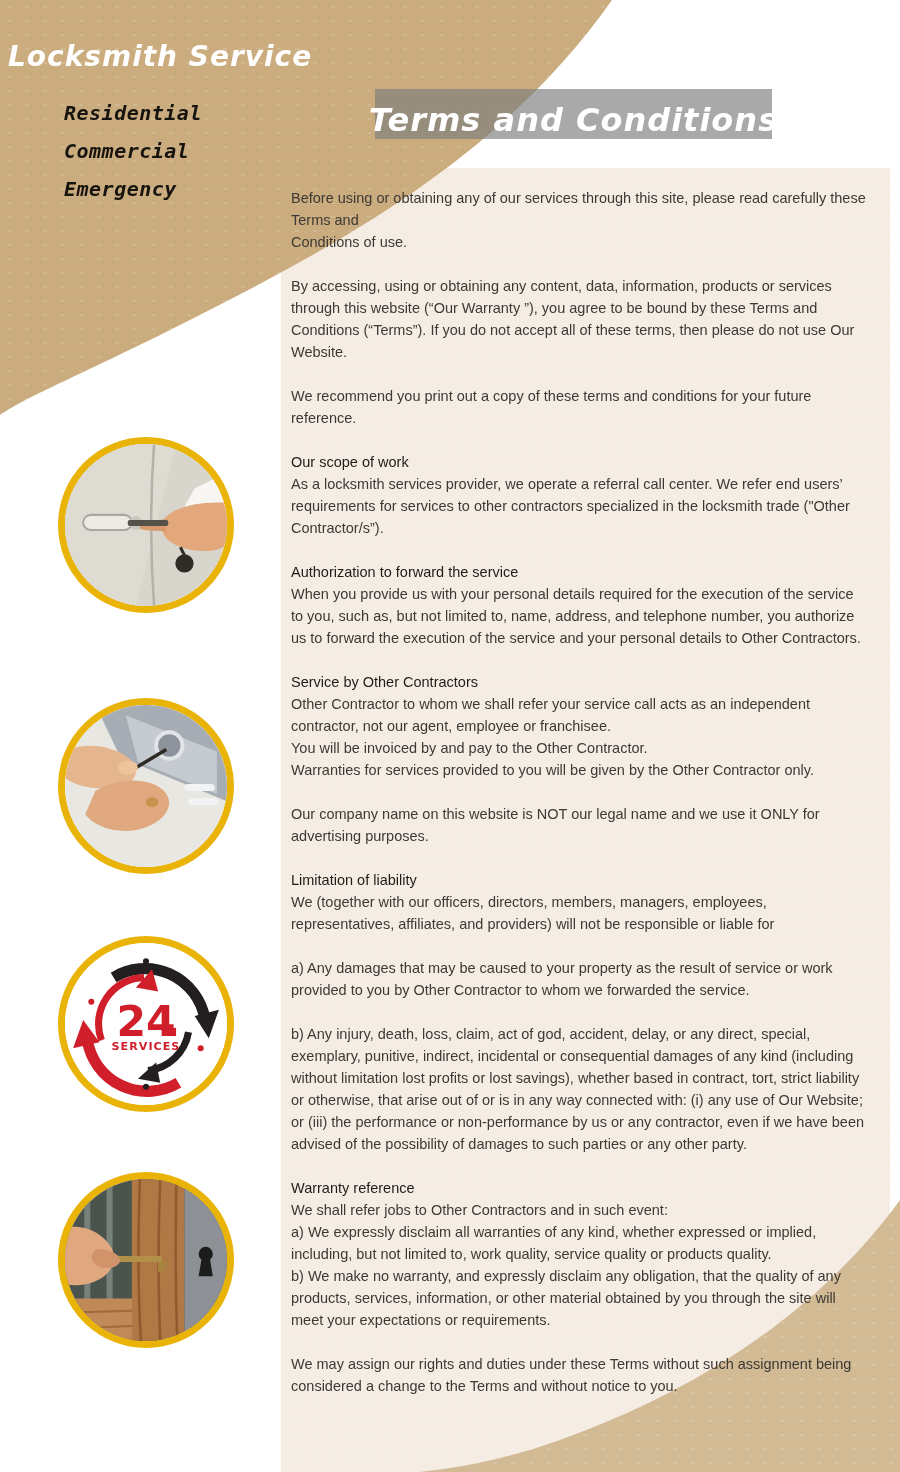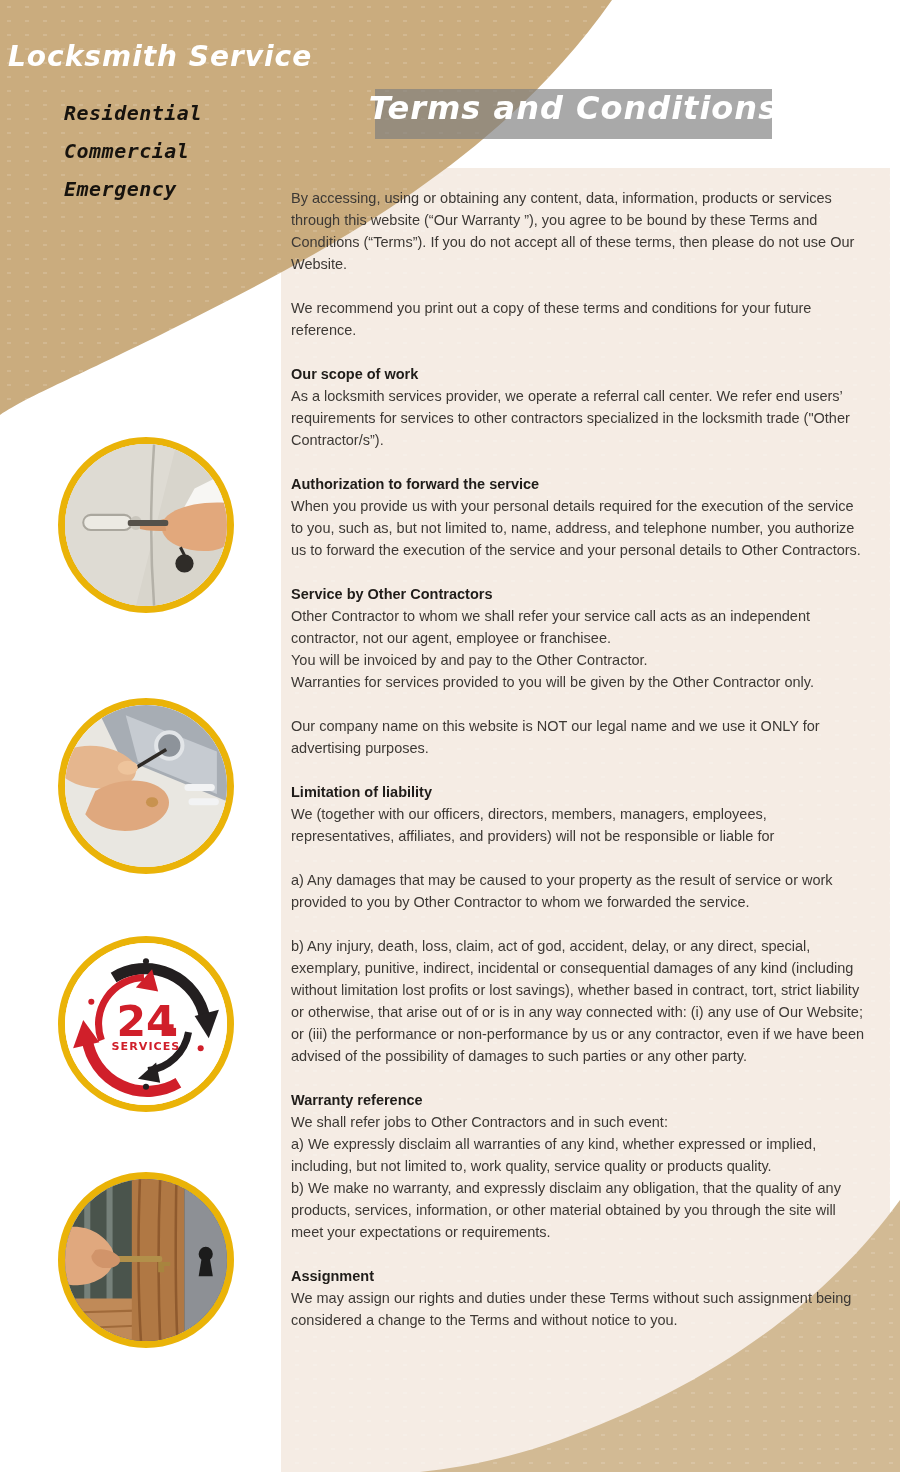--- a/index.html
+++ b/index.html
@@ -26,34 +26,34 @@
     font-size:28px; color:#ffffff; letter-spacing:1px;
   }
   .services-list { position:absolute; left:64px; top:94px; z-index:5; }
   .service-item {
     font-family:"DejaVu Sans Mono", monospace; font-style:italic; font-weight:bold;
     font-size:20px; color:#17130e; line-height:38px; letter-spacing:0.5px;
   }
   .title-band {
     position:absolute; left:375px; top:89px; width:397px; height:50px; z-index:4;
     background:rgba(125,125,125,0.66);
-    display:flex; align-items:flex-start; justify-content:center;
+    display:flex; align-items:flex-end; justify-content:center;
   }
   .title-band .page-title {
     font-family:"DejaVu Sans", sans-serif; font-style:italic; font-weight:bold;
     font-size:32px; color:#ffffff; letter-spacing:1px; white-space:nowrap;
   }
   
   .terms-text {
     position:absolute; left:281px; top:168px; width:609px; z-index:5;
     padding:19px 24px 0 10px;
     font-size:14.5px; line-height:22px; color:#3d3935;
   }
   .block { margin-bottom:22px; }
-  .block-heading { font-weight:bold; color:#1f1c19; }
+  .block-heading { font-weight:normal; color:#1f1c19; }
   .block-body { white-space:pre-line; }
   
   .photo-circle {
     position:absolute; left:58px; width:176px; height:176px; z-index:5;
     border:7px solid #eab308; border-radius:50%; overflow:hidden; background:#ffffff;
   }
   .photo-circle svg { display:block; width:162px; height:162px; }
   .pc1 { top:437px; } .pc2 { top:698px; } .pc3 { top:936px; } .pc4 { top:1172px; }
 </style>
 </head>
@@ -75,20 +75,24 @@
   <div class="service-item">Commercial</div>
   <div class="service-item">Emergency</div>
 </div>
 
 <div class="title-band">
   <div class="page-title">Terms and Conditions</div>
 </div>
 
 <div class="terms-text">
   <div class="block">
+      <div class="block-body">Before using or obtaining any of our services through this site, please read carefully these Terms and
+Conditions of use.</div>
+    </div>
+  <div class="block">
       <div class="block-body">By accessing, using or obtaining any content, data, information, products or services through this website (“Our Warranty ”), you agree to be bound by these Terms and Conditions (“Terms”). If you do not accept all of these terms, then please do not use Our Website.</div>
     </div>
   <div class="block">
       <div class="block-body">We recommend you print out a copy of these terms and conditions for your future reference.</div>
     </div>
   <div class="block">
     <div class="block-heading">Our scope of work</div>
     <div class="block-body">As a locksmith services provider, we operate a referral call center. We refer end users’ requirements for services to other contractors specialized in the locksmith trade ("Other Contractor/s”).</div>
   </div>
   <div class="block">
@@ -114,21 +118,20 @@
   <div class="block">
       <div class="block-body">b) Any injury, death, loss, claim, act of god, accident, delay, or any direct, special, exemplary, punitive, indirect, incidental or consequential damages of any kind (including without limitation lost profits or lost savings), whether based in contract, tort, strict liability or otherwise, that arise out of or is in any way connected with: (i) any use of Our Website; or (iii) the performance or non-performance by us or any contractor, even if we have been advised of the possibility of damages to such parties or any other party.</div>
     </div>
   <div class="block">
     <div class="block-heading">Warranty reference</div>
     <div class="block-body">We shall refer jobs to Other Contractors and in such event:
 a) We expressly disclaim all warranties of any kind, whether expressed or implied, including, but not limited to, work quality, service quality or products quality.
 b) We make no warranty, and expressly disclaim any obligation, that the quality of any products, services, information, or other material obtained by you through the site will meet your expectations or requirements.</div>
   </div>
   <div class="block">
-    <div class="block-heading">Assignment</div>
     <div class="block-body">We may assign our rights and duties under these Terms without such assignment being considered a change to the Terms and without notice to you.</div>
   </div>
 </div>
 
 <div class="photo-circle pc1">
   <svg viewBox="0 0 160 160" xmlns="http://www.w3.org/2000/svg" aria-hidden="true">
     <rect x="0" y="0" width="160" height="160" fill="#d8d5cc"></rect>
     <path d="M0,0 L110,0 L70,160 L0,160 Z" fill="#dedbd3"></path>
     <path d="M88,0 C84,55 84,105 88,160" stroke="#b4b1a8" stroke-width="2.5" fill="none"></path>
     <rect x="18" y="70" width="48" height="15" rx="7.5" fill="#eceae3" stroke="#aaa79e" stroke-width="2"></rect>

